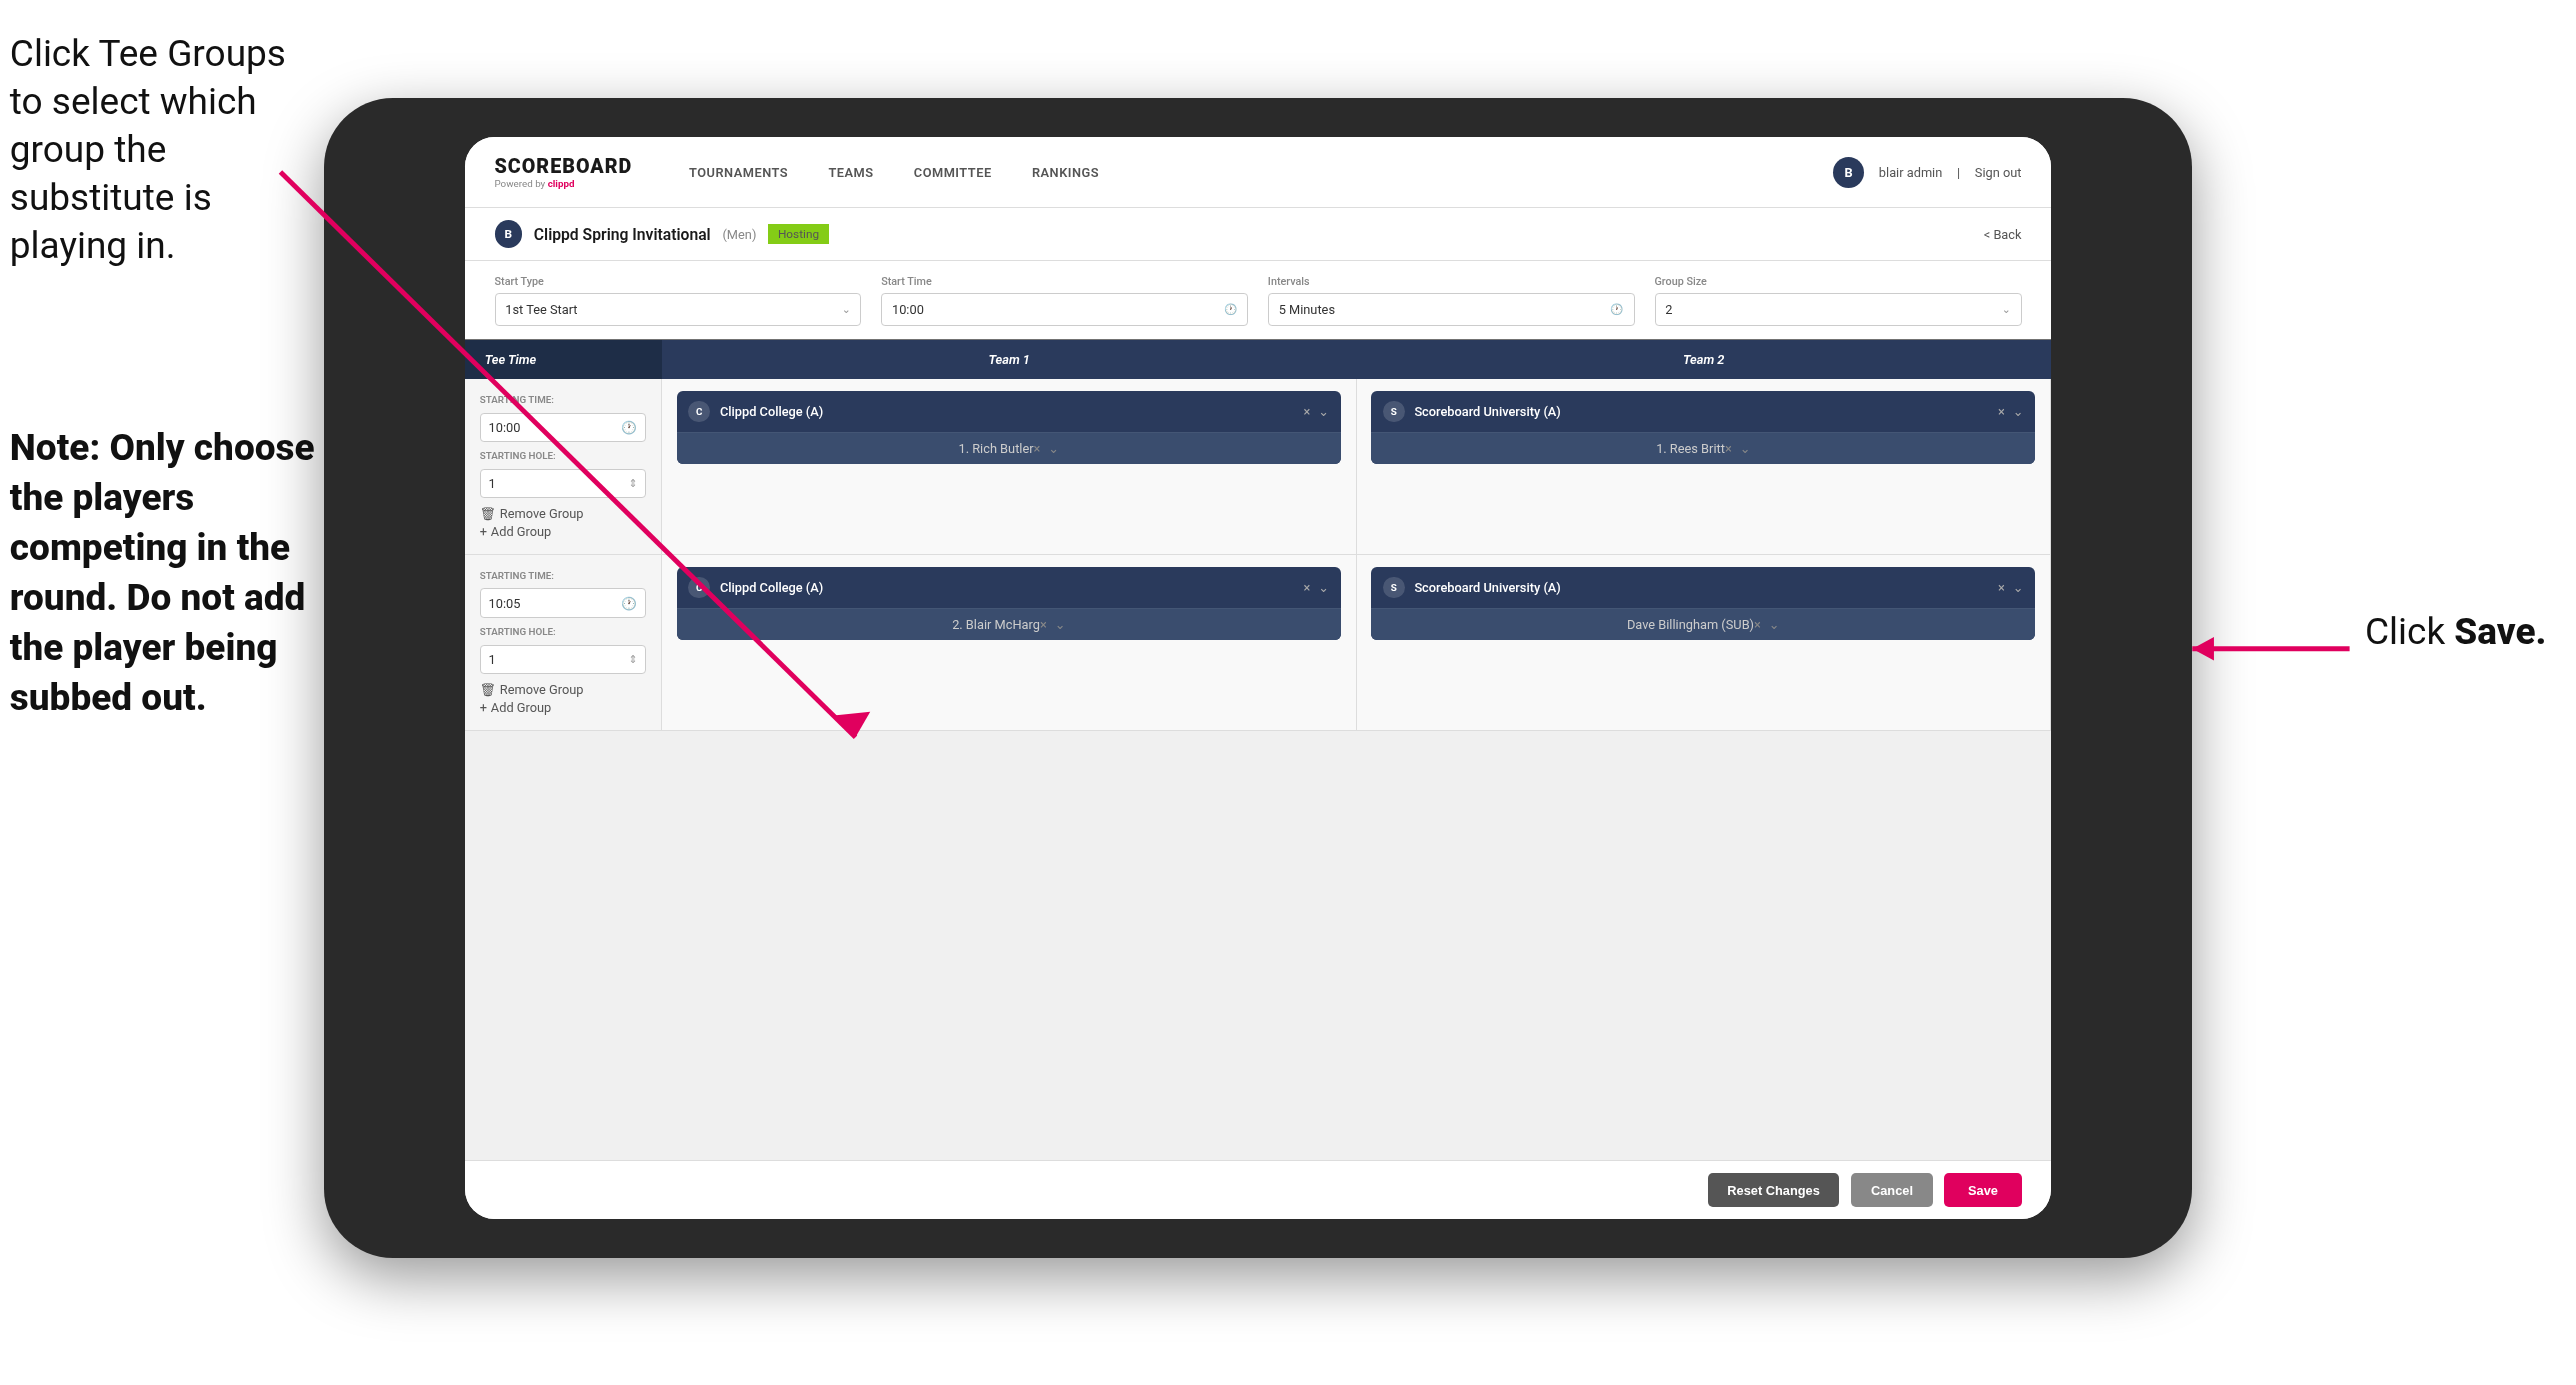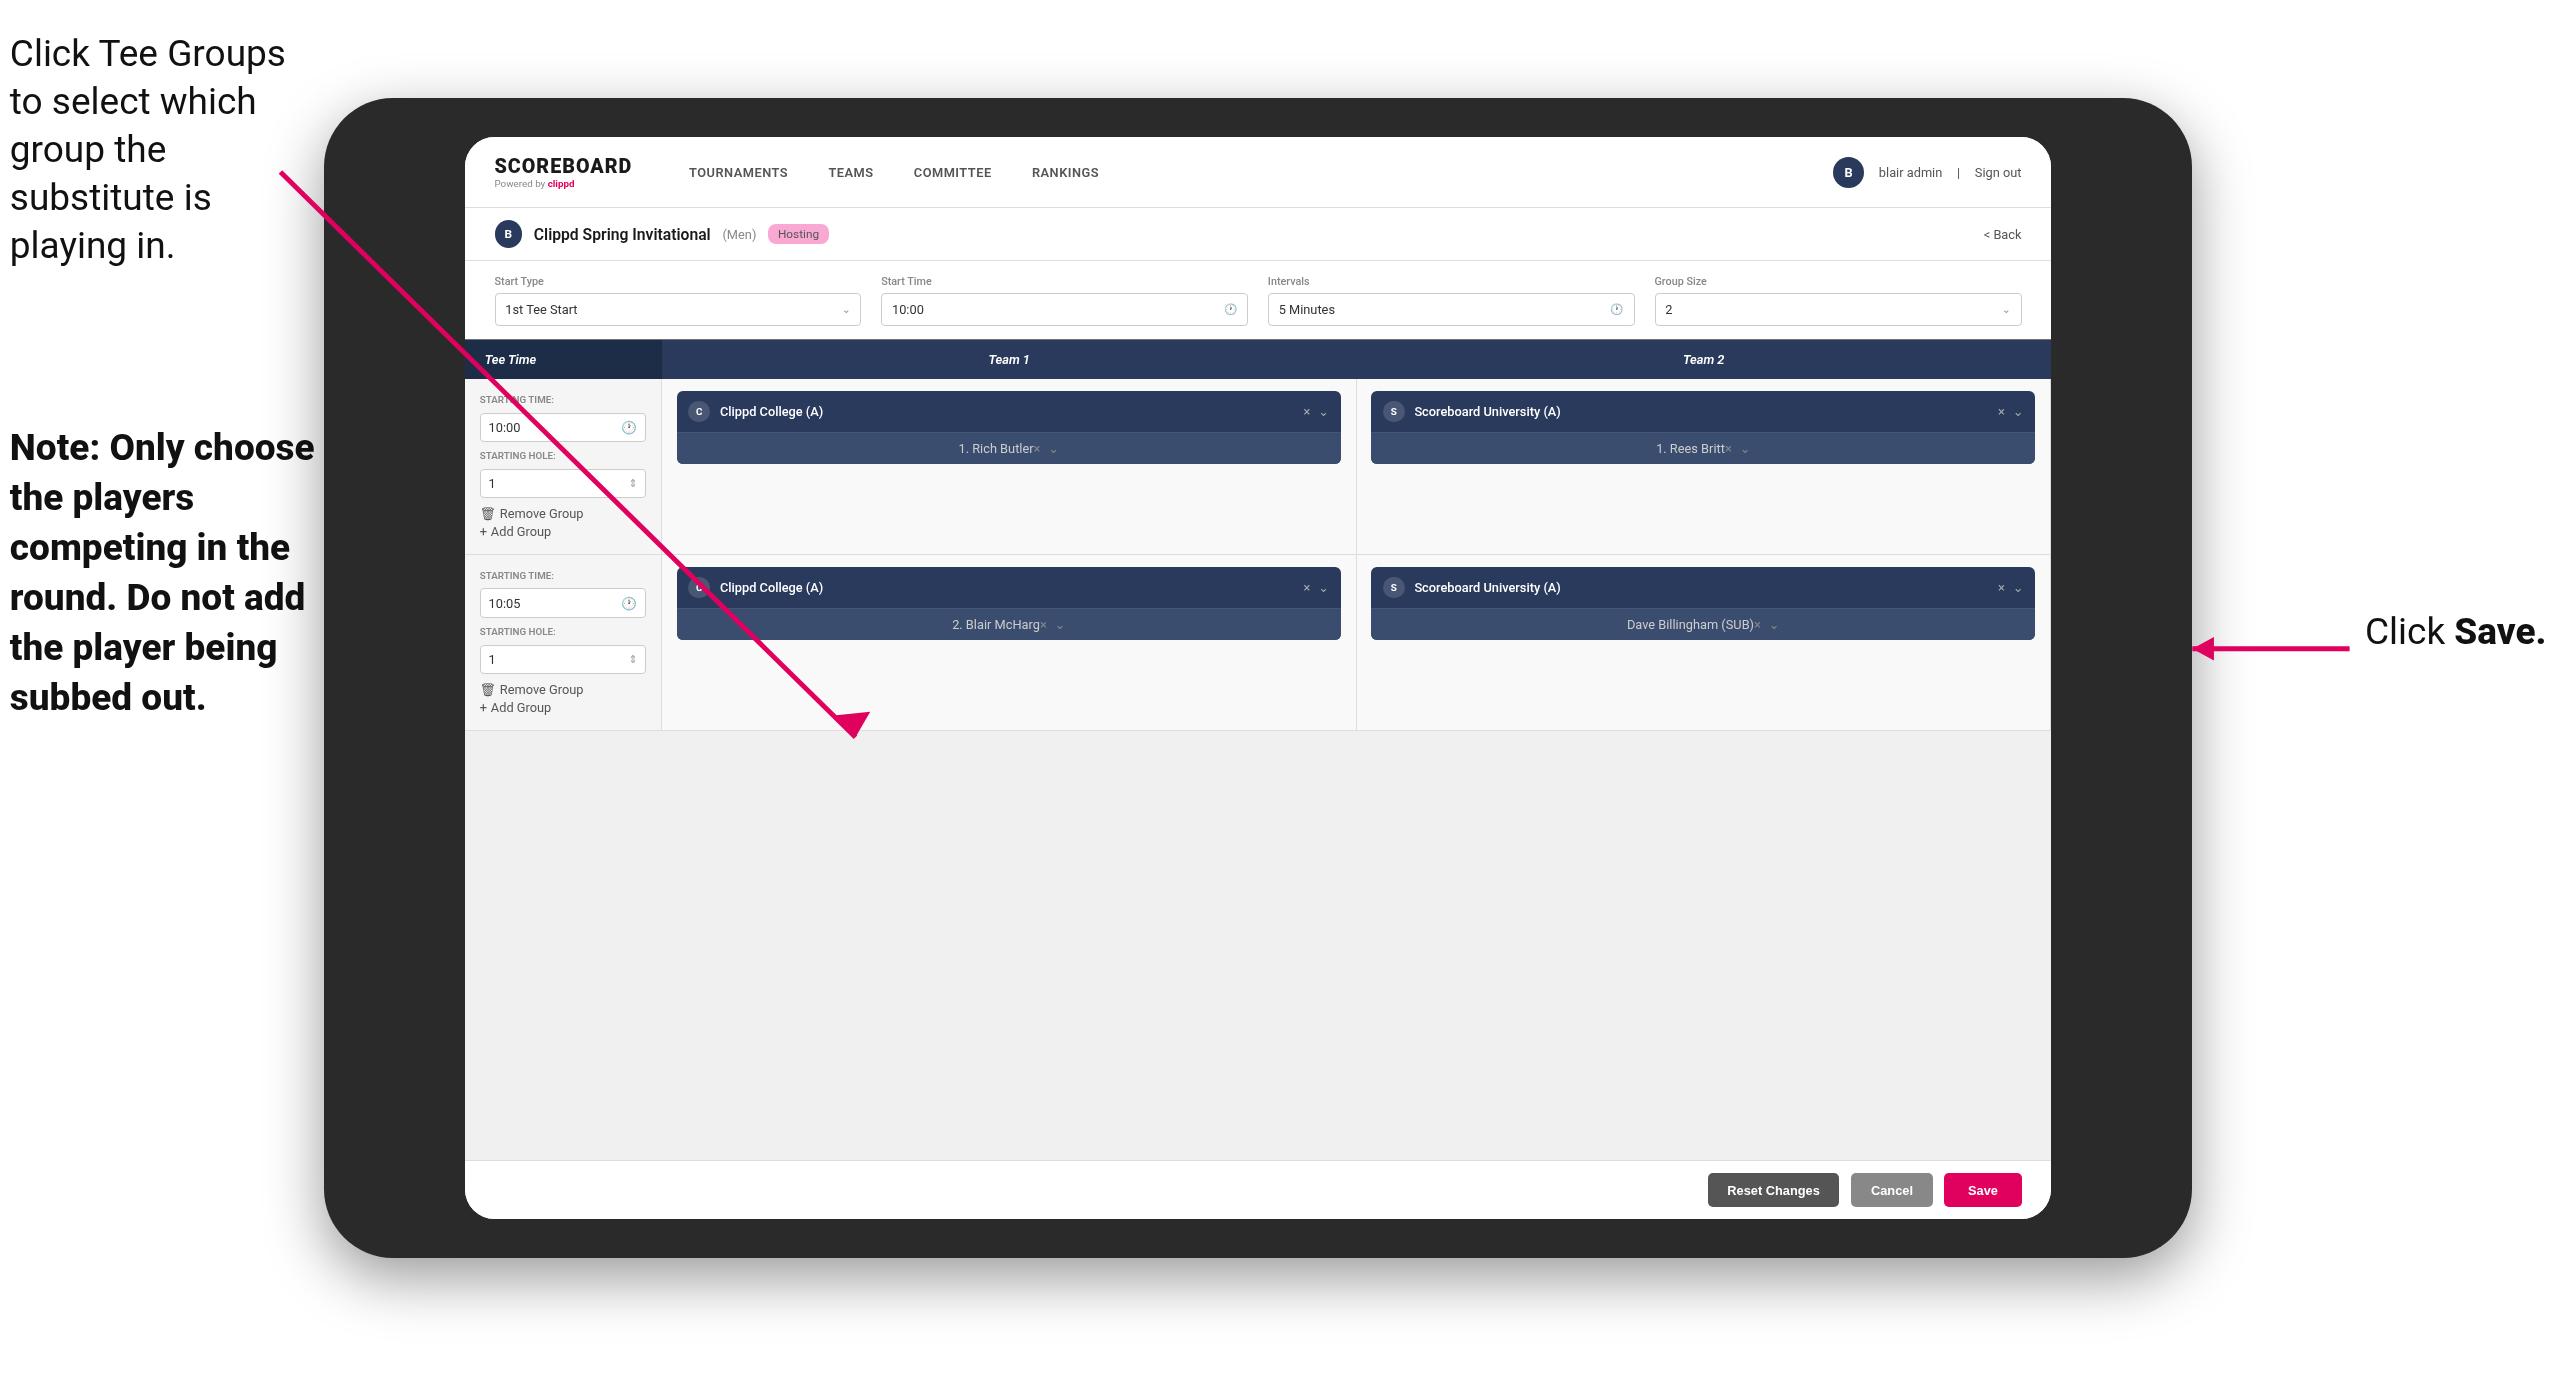--- a/index.html
+++ b/index.html
@@ -159,23 +159,23 @@
       color: #fff;
       font-size: 11.8px;
       font-weight: 700;
     }
     .sub-title {
       font-size: 15.7px;
       font-weight: 600;
       color: #1a1a1a;
     }
     .sub-badge-hosting {
-      background: #f9a8d4;
+      background: #84cc16;
       padding: 2.9px 9.8px;
-      border-radius: 8px;
+      border-radius: 0;
       font-size: 11.8px;
       color: #555;
     }
     .back-link {
       font-size: 12.8px;
       color: #555;
       cursor: pointer;
     }
     .back-link::before { content: '< '; }
 

